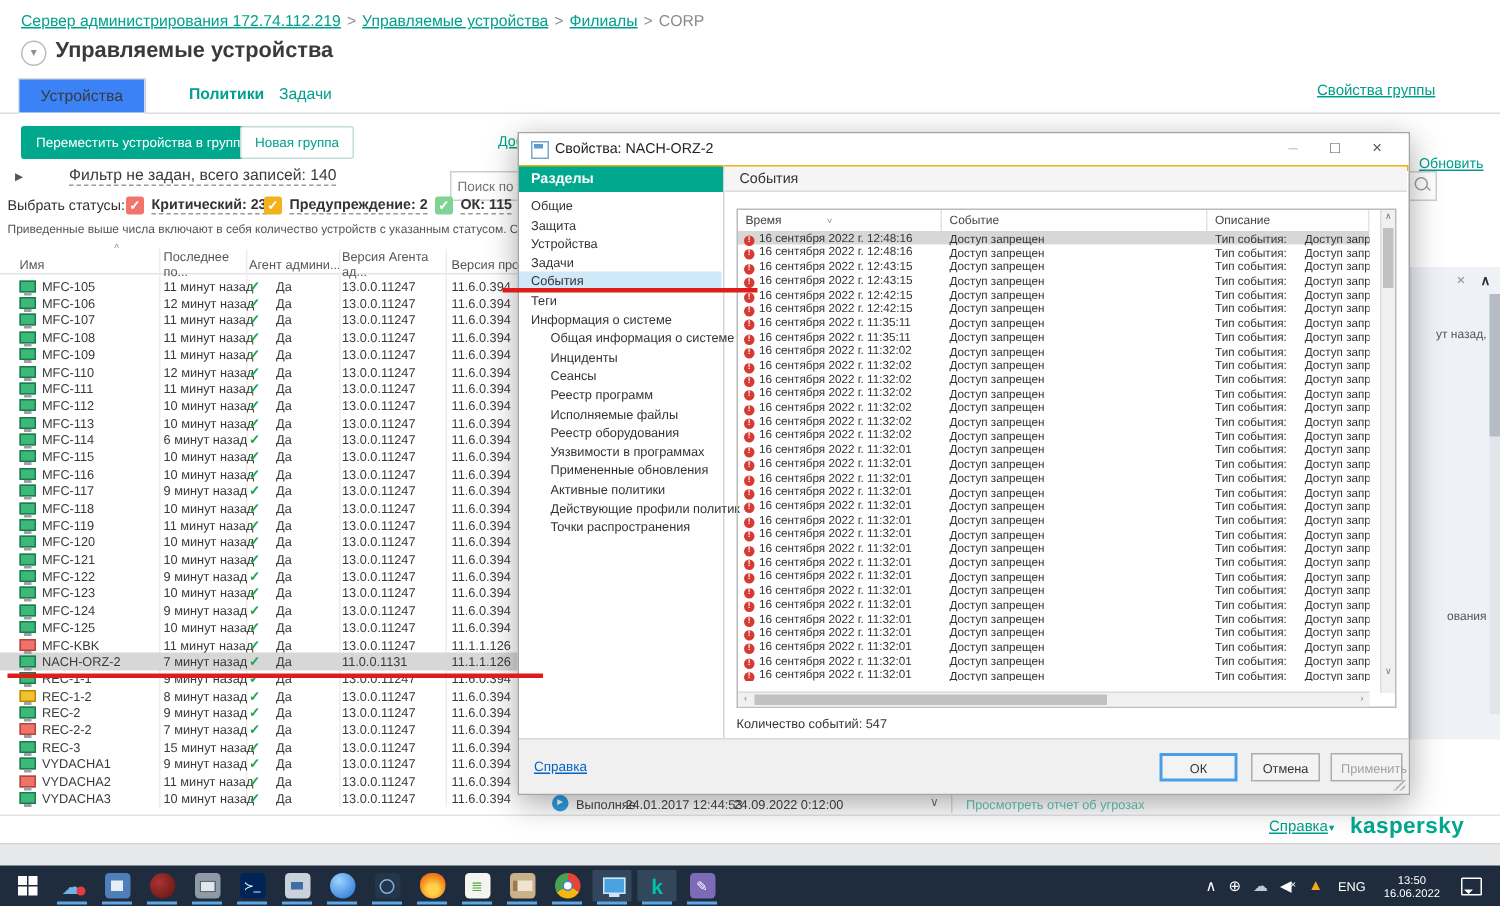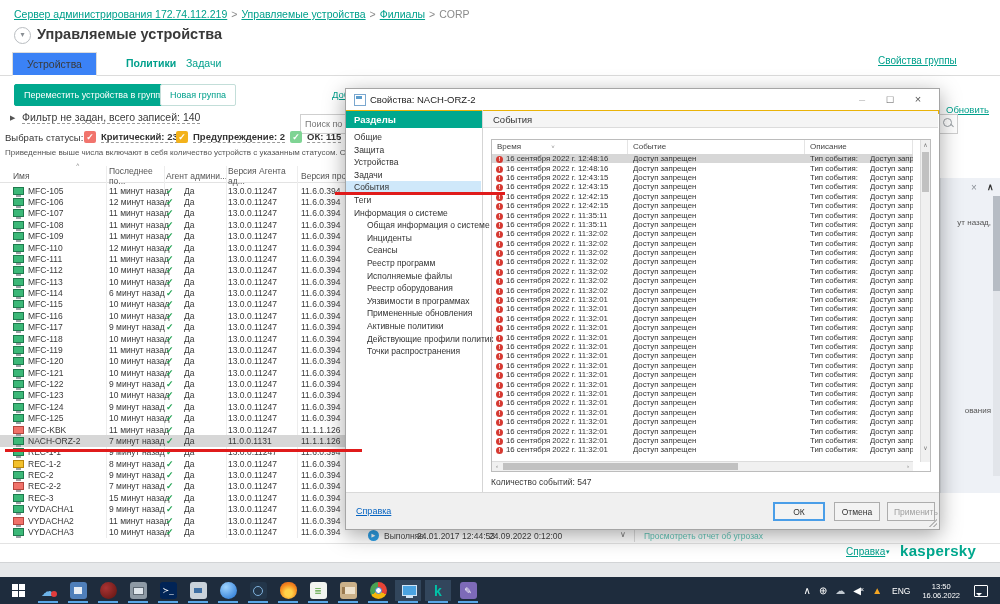--- a/index.html
+++ b/index.html
@@ -19,21 +19,21 @@
   .tabbar{left:0;top:52px;width:1000px;height:23px;border-bottom:1px solid #dcdcdc;}
   .tab{position:absolute;top:0;height:22px;line-height:22px;font-size:10.5px;padding:0 14px;}
   .tab.active{background:#3b82f6;border:1px solid #dcdcdc;border-bottom:1px solid #fff;color:#3a3a3a;}
   .tab.inactive{color:#00a08c;}
   
   .btn-solid{background:#00a88e;color:#fff;border:1px solid #00a88e;font-size:9px;
     padding:5px 9px;border-radius:2px;}
   .btn-line{background:#fff;color:#00a08c;border:1px solid #c3ded9;font-size:9px;
     padding:5px 9px;border-radius:2px;}
   
-  .filter-t{font-size:10.5px;color:#3a3a3a;border-bottom:1px dashed #9a9a9a;}
+  .filter-t{font-size:10.5px;color:#3a3a3a;border-bottom:1px dashed #9a9a9a;margin-left:24px;}
   .dash-u{border-bottom:1px dashed #9a9a9a;}
   .cb{width:12px;height:12px;border-radius:2px;color:#fff;font-size:9px;line-height:12px;
     text-align:center;font-weight:bold;}
   .cb.critical{background:#f1746d;} .cb.warning{background:#f3b21b;} .cb.ok{background:#7fd494;}
   .st-lbl{font-size:9.5px;font-weight:bold;}
   
   .search{left:300px;top:114px;width:656px;height:18px;border:1px solid #cfcfcf;background:#fff;}
   .search input{position:absolute;left:2px;top:0;width:630px;height:16px;border:none;outline:none;
     font-size:9px;font-family:"Liberation Sans",sans-serif;color:#555;background:transparent;}
   .mag{position:absolute;right:5px;top:3px;width:7px;height:7px;border:1.4px solid #9aa0a5;border-radius:50%;}

